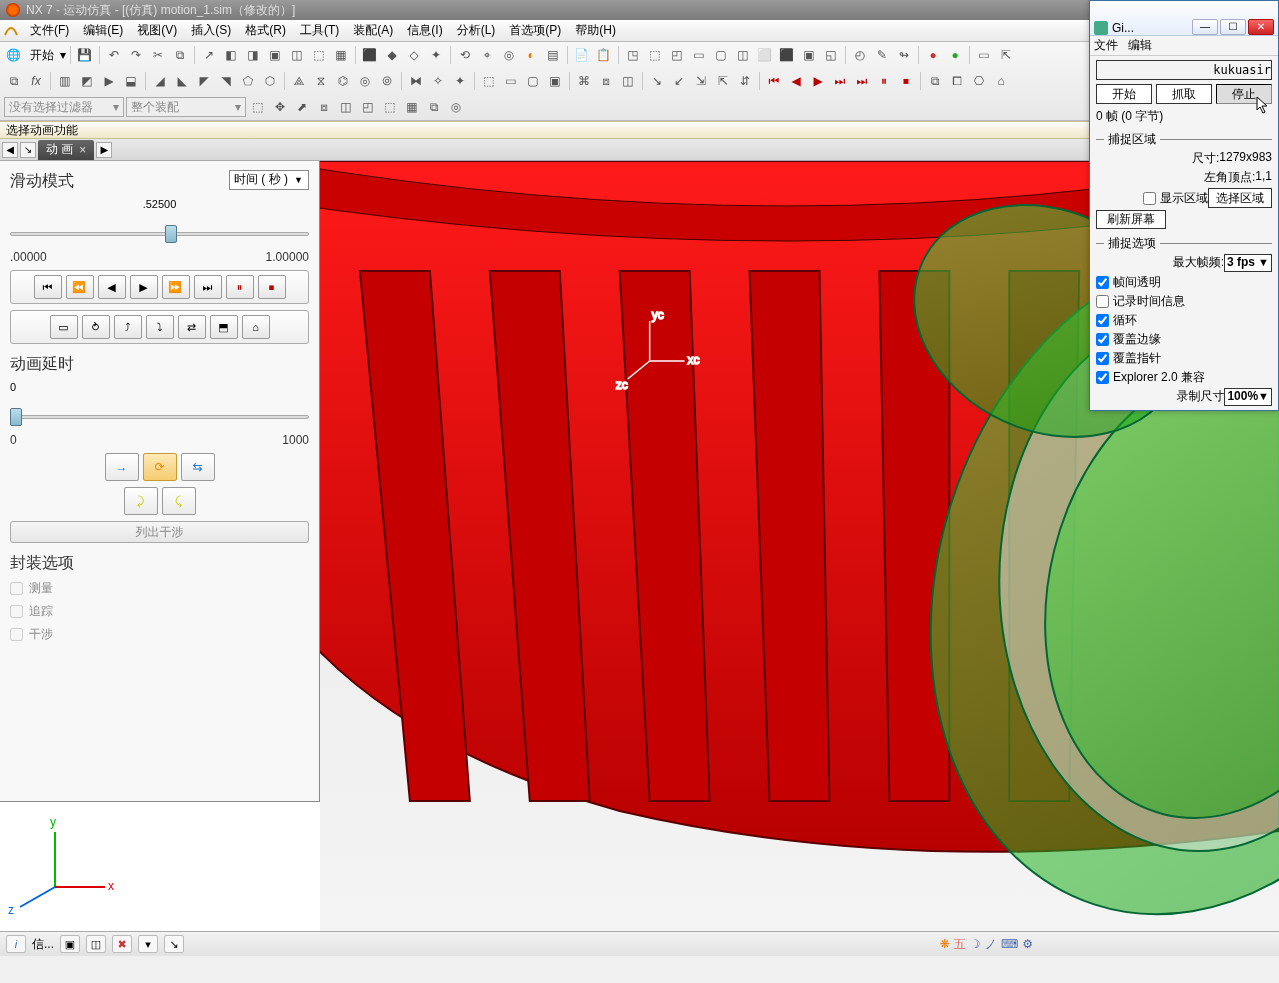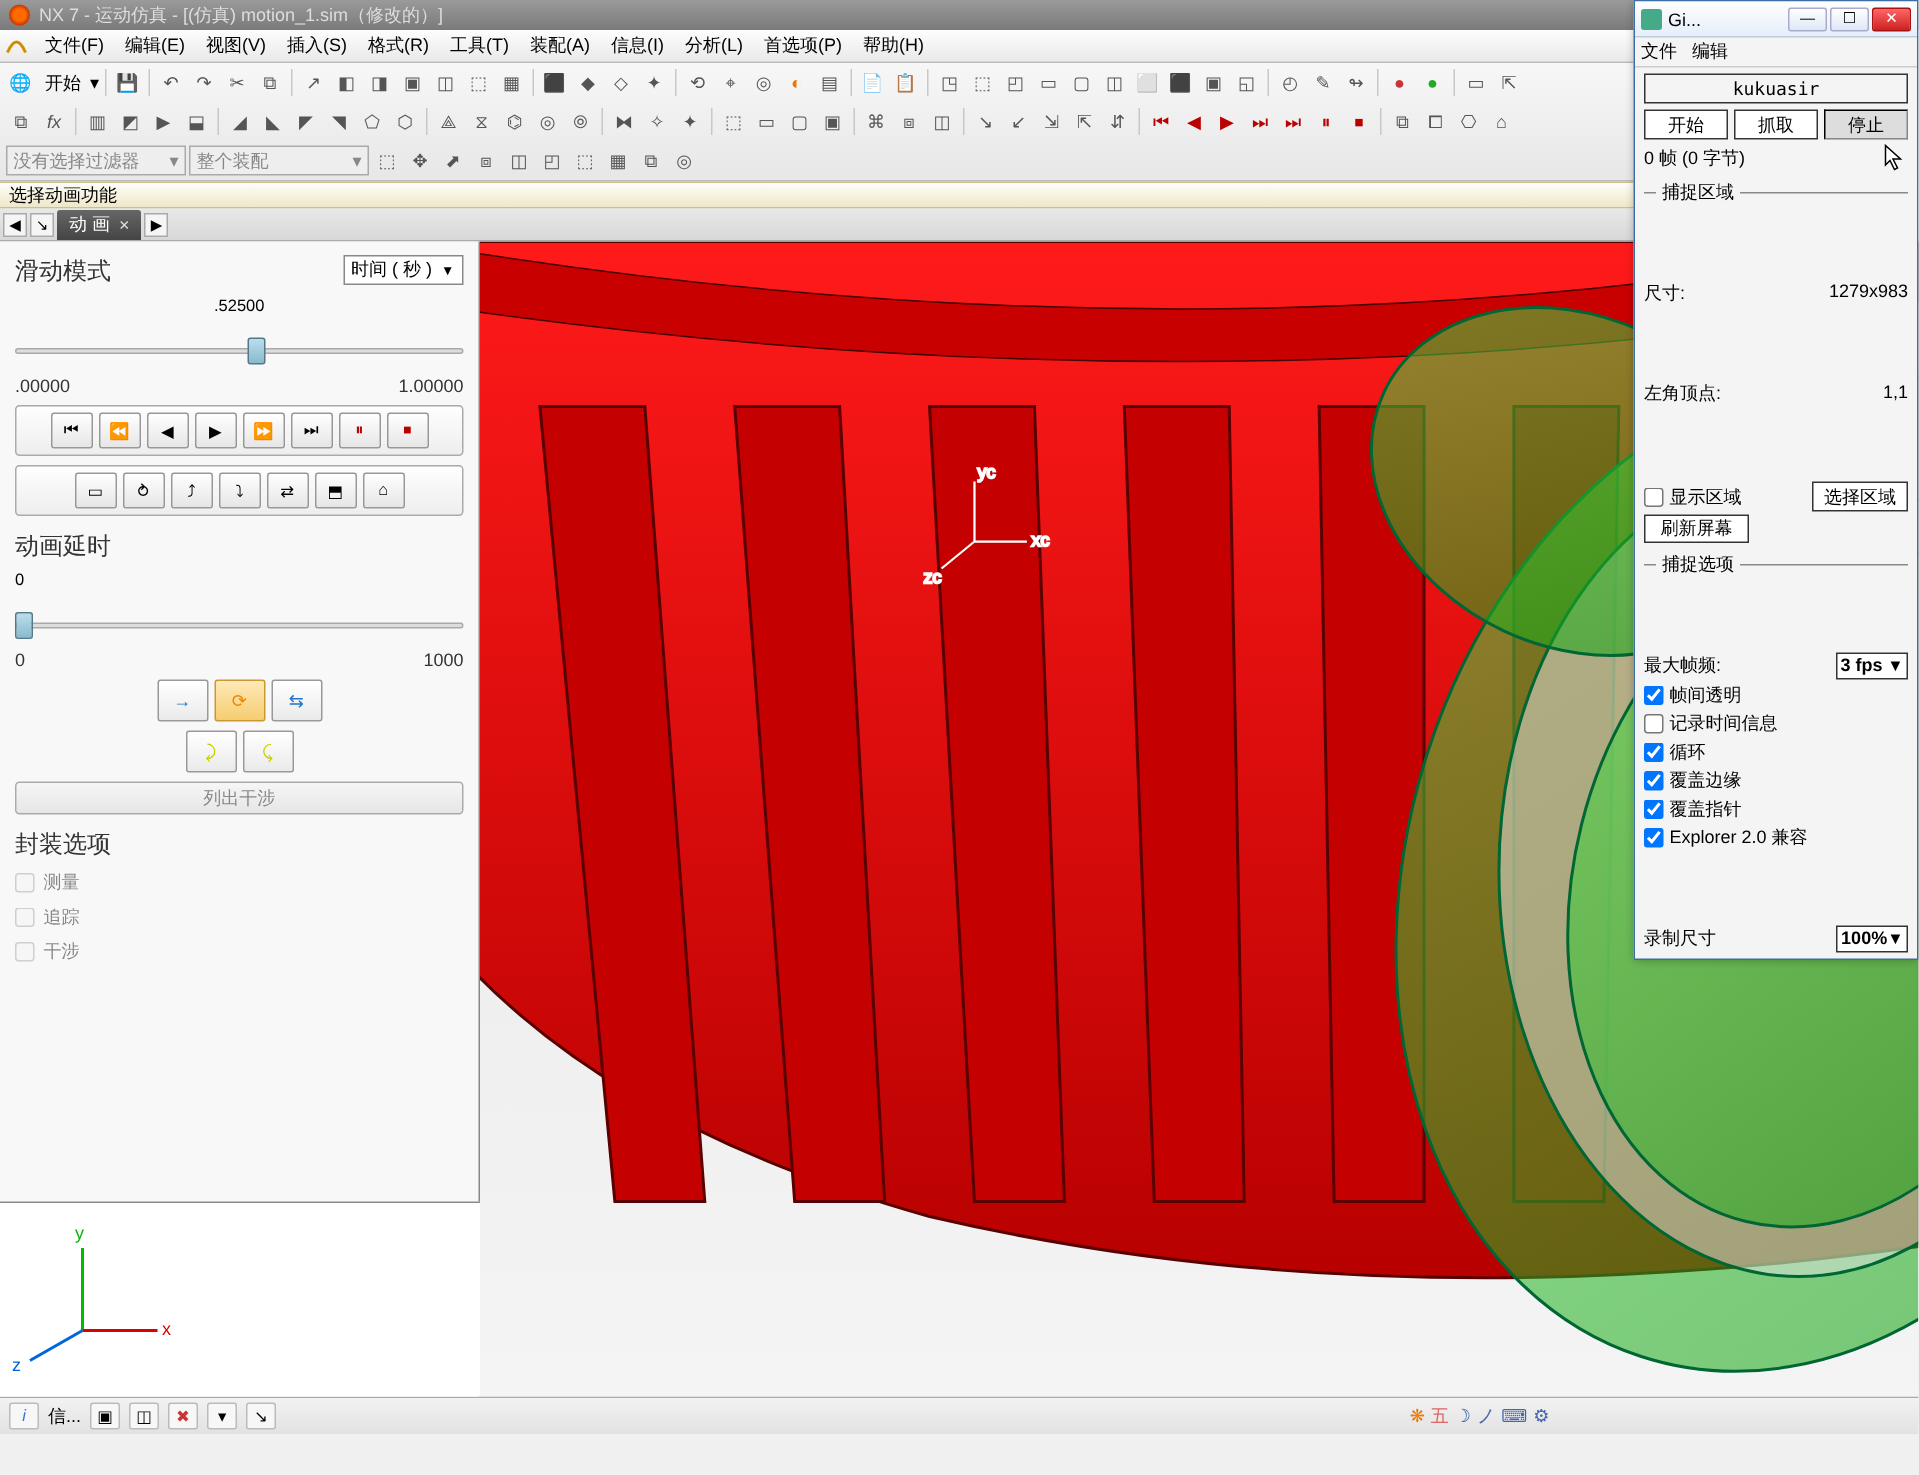--- a/index.html
+++ b/index.html
@@ -66,35 +66,35 @@
 
 
 .bottom-status { height: 25px; background: linear-gradient(#f2f2f2, #e2e2e2); border-top: 1px solid #aaa; display: flex; align-items: center; padding: 0 6px; gap: 6px; }
 .bottom-status .chip { width: 20px; height: 18px; border: 1px solid #bbb; background: #f7f7f7; border-radius: 2px; display:flex; align-items:center; justify-content:center; font-size:11px; }
 .bottom-status .ime { margin-left: auto; display:flex; gap:4px; align-items:center; padding-right: 240px;}
 .bottom-status .ime span { color:#d66; }
 .bottom-status .ime .b { color:#46a; }
 
 
 .giwin { position: absolute; right: 0; top: 0; width: 190px; background: #f4f4f4; border: 1px solid #3a6ea5; box-shadow: 0 0 6px rgba(0,0,0,.3); }
-.giwin .gtb { height: 24px; background: linear-gradient(#fefefe,#e6eefb); border-bottom: 1px solid #bcd; display: flex; align-items: center; padding: 0 4px; }
+.giwin .gtb { height: 35px; background: linear-gradient(#fefefe,#e6eefb); border-bottom: 1px solid #bcd; display: flex; align-items: flex-end; padding: 0 4px; }
 .giwin .gtb .ico { width: 14px; height: 14px; background: #4a8; border-radius: 2px; margin-right: 4px; }
 .giwin .gtb .winbtns { margin-left: auto; display: flex; gap: 2px; }
 .giwin .gtb .winbtns div { width: 26px; height: 16px; border: 1px solid #aac; background: linear-gradient(#fff,#dde8f5); text-align:center; font-size:10px; line-height:14px; border-radius:2px; }
 .giwin .gtb .winbtns .close { background: linear-gradient(#f66,#c22); border-color:#a11; color:#fff; }
 .giwin .gmenu { height: 20px; display: flex; align-items: center; padding: 0 4px; gap: 10px; border-bottom: 1px solid #ccc; }
 .giwin .gbody { padding: 4px 6px; display: flex; flex-direction: column; gap: 2px; font-size: 11px; }
 .giwin .centered { text-align: center; font-family: monospace; }
 .giwin .btnrow { display: flex; gap: 4px; margin: 2px 0; }
 .giwin .gbtn { flex:1; border: 1px solid #333; background: #fff; height: 20px; display:flex; align-items:center; justify-content:center; }
 .giwin .gbtn.pressed { background: #ddd; border-style: inset; }
 .giwin .section-title { display:flex; align-items:center; gap:4px; margin-top:4px; }
 .giwin .section-title::before, .giwin .section-title::after { content:""; flex:0 0 8px; height:1px; background:#888; }
 .giwin .section-title::after { flex:1; }
-.giwin .kv { display:flex; justify-content: space-between; margin-top: 48px; }
+.giwin .kv { display:flex; justify-content: flex-end; }
 .giwin select, .giwin .combo { border:1px solid #333; background:#fff; height:18px; font-size:11px; padding: 0 2px; font-weight: bold; }
 .giwin label.chk { display:flex; align-items:center; gap:4px; }
 .cursor-arrow { position:absolute; right:8px; top:95px; width:14px; height:18px; }
 </style>
 </head>
 <body>
 
 <div class="title-bar">
   <div class="ico"></div>
   <span>NX 7 - 运动仿真 - [(仿真) motion_1.sim（修改的）]</span>
@@ -432,21 +432,21 @@
       <div>—</div>
       <div>☐</div>
       <div class="close">✕</div>
     </div>
   </div>
   <div class="gmenu">
     <span>文件</span>
     <span>编辑</span>
   </div>
   <div class="gbody">
-    <div class="centered" style="border:1px solid #333; padding:2px 13px;">kukuasir</div>
+    <div class="centered" style="border:1px solid #333; padding:2px 0;text-align:right;">kukuasir</div>
     <div class="btnrow">
       <div class="gbtn">开始</div>
       <div class="gbtn">抓取</div>
       <div class="gbtn pressed">停止</div>
     </div>
     <div>0 帧 (0 字节)</div>
 
     <div class="section-title">
         <span>捕捉区域</span>
       </div>

